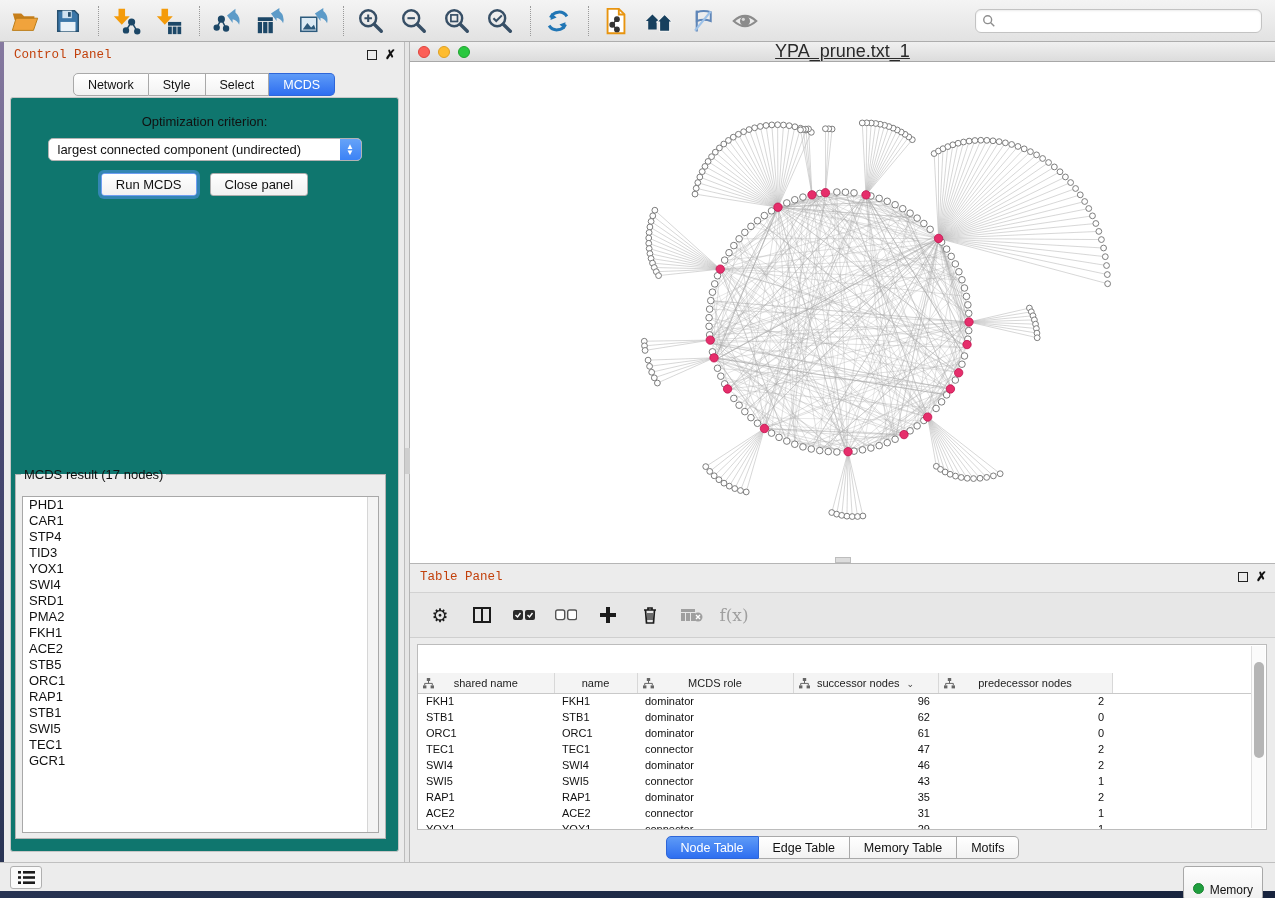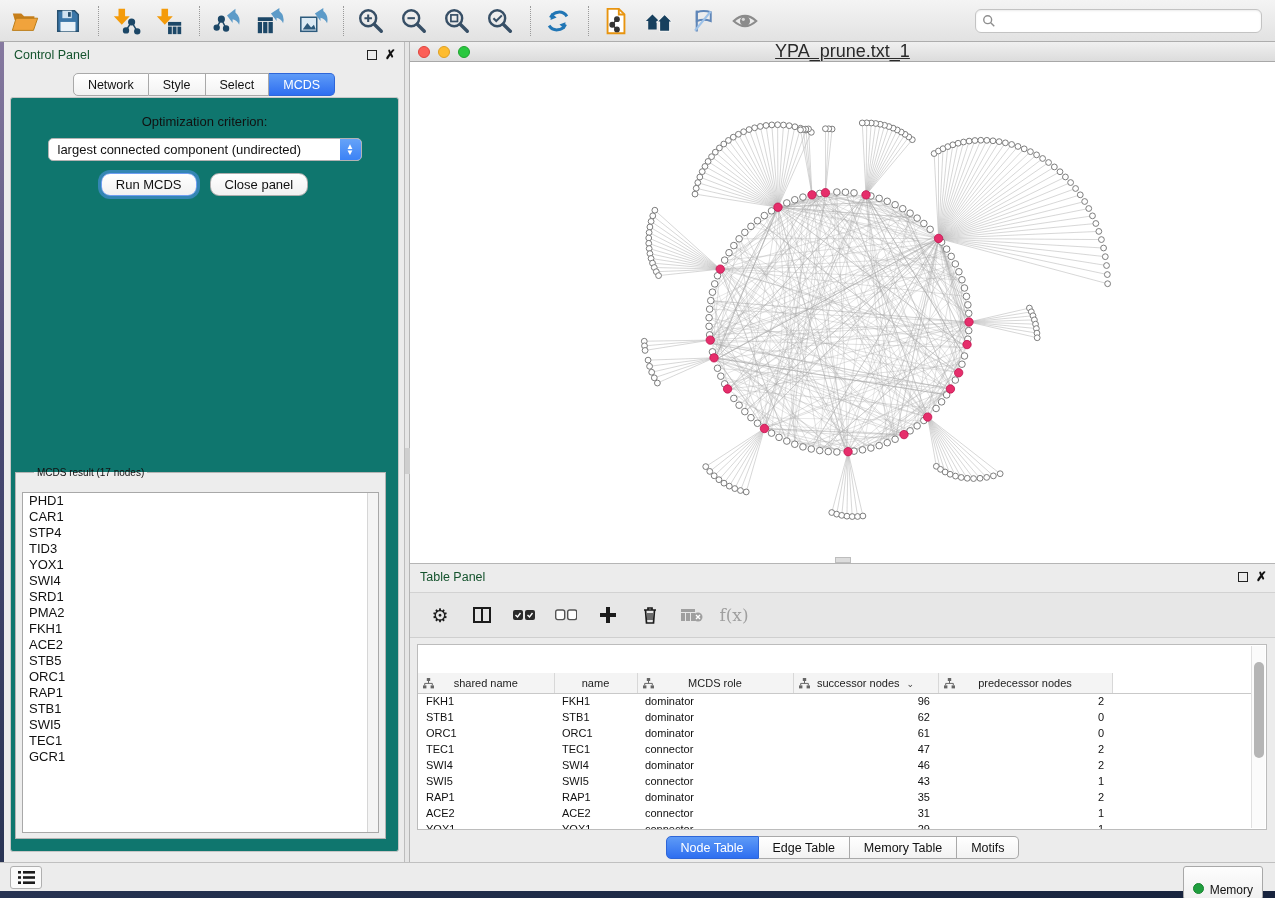--- a/index.html
+++ b/index.html
@@ -24,21 +24,21 @@
                      font-family:"Liberation Sans",sans-serif; background:transparent; }
 
   
   .main { position:absolute; left:0; top:42px; width:1275px; height:820px; }
   .wall-left { position:absolute; left:0; top:0; width:4px; height:820px; }
 
   
   .control-panel { position:absolute; left:4px; top:0; width:401px; height:820px;
                    background:#ececec; border-right:1px solid #bdbdbd; }
   .panel-header { position:relative; height:26px; display:flex; align-items:center; padding:0 10px; }
-  .panel-title { font-size:12.5px; color:#14532d; }
+  .panel-title { font-size:12.5px; color:#c2410c;font-family:Liberation Mono, monospace; }
   .panel-hdr-icons { position:absolute; right:8px; top:0; height:26px; display:flex; align-items:center; gap:8px; }
   .float-ic { width:10px; height:10px; border:1.5px solid #222; background:transparent; }
   .close-ic { font-size:13px; font-weight:bold; color:#111; line-height:10px; }
 
   .seg-row { position:absolute; left:0; width:100%; display:flex; justify-content:center; }
   .cp-tabs { top:31px; }
   .seg-btn { height:23px; display:flex; align-items:center; justify-content:center;
              background:linear-gradient(#ffffff,#f2f2f2); border:1px solid #a9a9a9; border-left:none;
              font-size:12.5px; color:#111; padding:0 14px; }
   .seg-btn:first-child { border-left:1px solid #a9a9a9; border-radius:5px 0 0 5px; }
@@ -50,27 +50,27 @@
   .opt-label { margin-top:16px; text-align:center; font-size:13px; color:#111; }
   .criterion-select { position:relative; width:314px; height:23px; margin:9px auto 0;
                       background:#fff; border:1px solid #b3b3b3; border-radius:5px;
                       font-size:13px; color:#111; display:flex; align-items:center; padding-left:9px; }
   .sel-stepper { position:absolute; right:0; top:0; width:21px; height:21px; margin:0;
                  border-radius:0 4px 4px 0; background:linear-gradient(#66a3f8,#3b82f6);
                  display:flex; flex-direction:column; align-items:center; justify-content:center; }
   .sel-stepper span { color:#fff; font-size:8px; line-height:6px; }
   .btn-row { margin-top:12px; display:flex; justify-content:center; gap:13px; }
   .push-btn { height:23px; background:linear-gradient(#ffffff,#f1f1f1); border:1px solid #adadad;
-              border-radius:9px; font-size:13px; color:#111; display:flex; align-items:center;
+              border-radius:3px; font-size:13px; color:#111; display:flex; align-items:center;
               justify-content:center; padding:0 14px; }
   .push-btn.focused { border-color:#6f9ef2; box-shadow:0 0 0 3px rgba(90,150,250,.50); }
 
   .groupbox { position:absolute; left:4px; top:369px; width:371px; height:372px;
               border:1px solid #b4b4b4; background:#ededed; }
-  .groupbox legend { font-size:10px; color:#111; padding:0 3px; margin-left:18px; }
+  .groupbox legend { font-size:13px; color:#111; padding:0 3px; margin-left:5px; }
   .mcds-list { position:absolute; left:6px; right:6px; top:14px; bottom:5px; background:#fff;
                border:1px solid #a8a8a8; overflow:hidden; }
   .mcds-scroll { position:absolute; right:1px; top:1px; bottom:1px; width:11px;
                  background:#f4f4f4; border-left:1px solid #d6d6d6; }
   .mcds-item { height:16px; line-height:16px; font-size:13px; color:#111; padding-left:6px; }
 
   
   .splitter { position:absolute; left:405px; top:0; width:5px; height:820px; background:#e6e6e6;
               border-right:1px solid #b5b5b5; }
   .splitter .grip { position:absolute; left:0; top:406px; width:5px; height:26px; background:#cfcfcf; }

